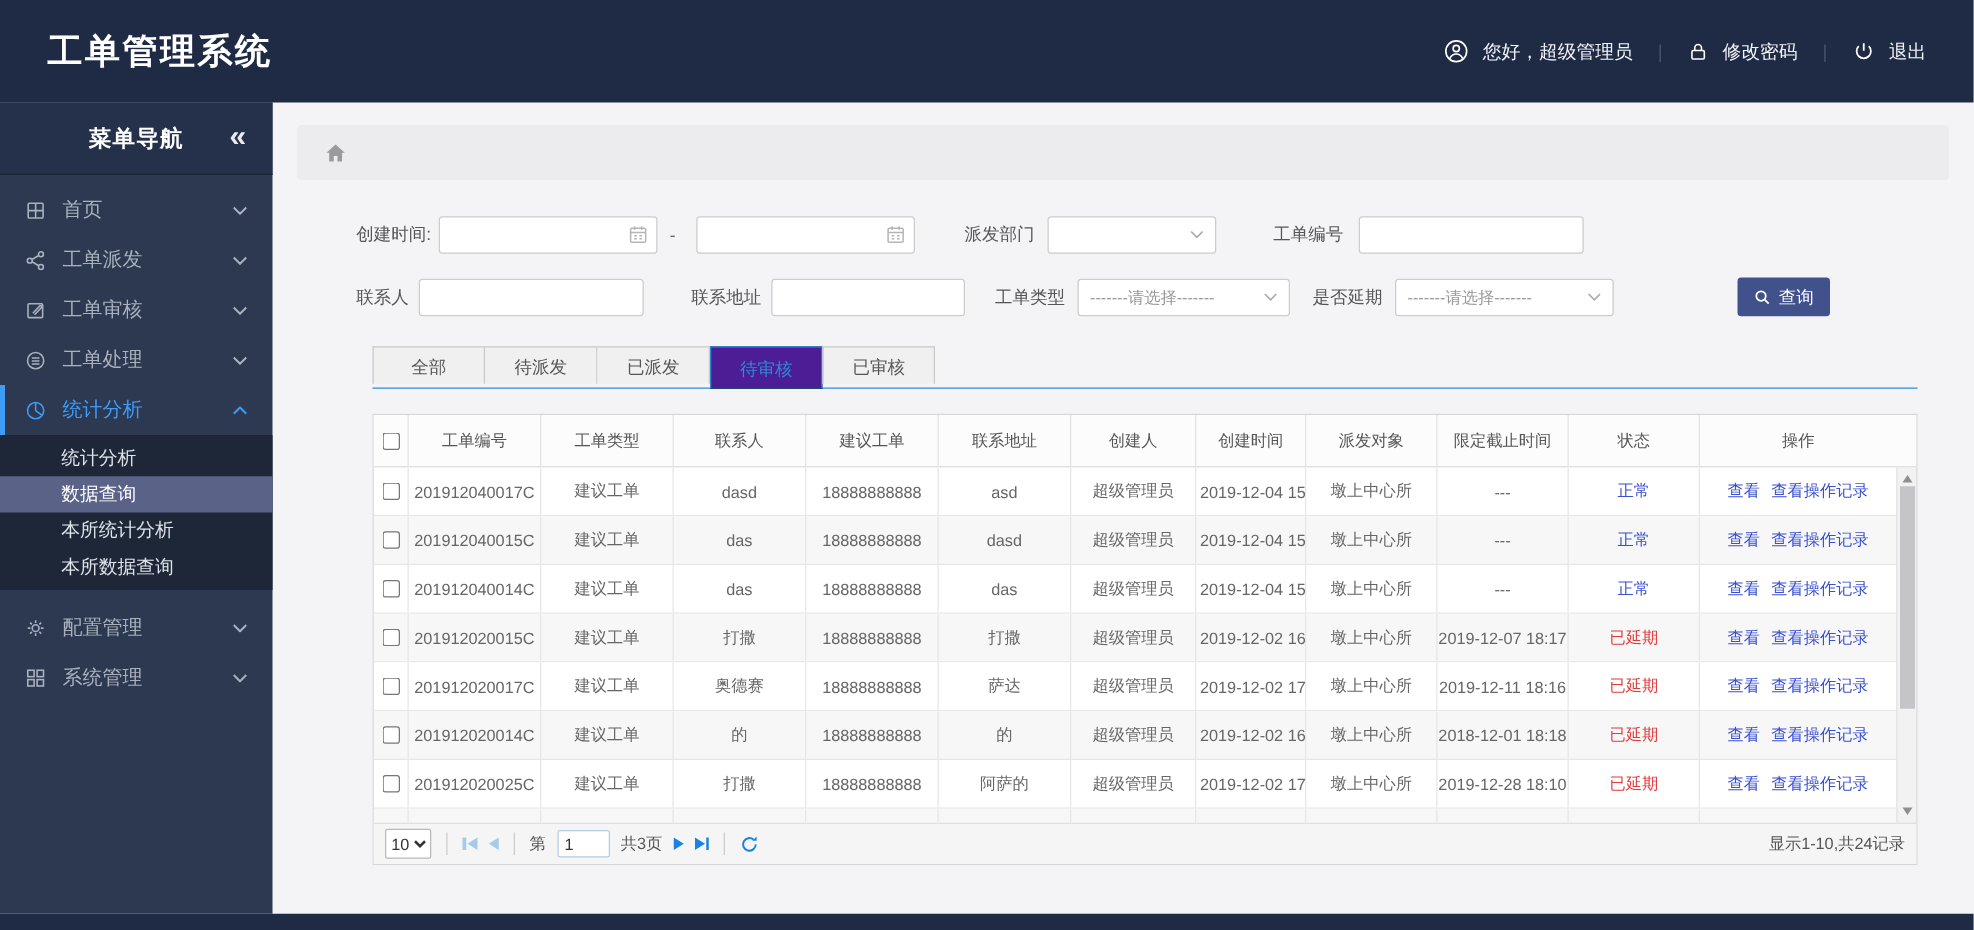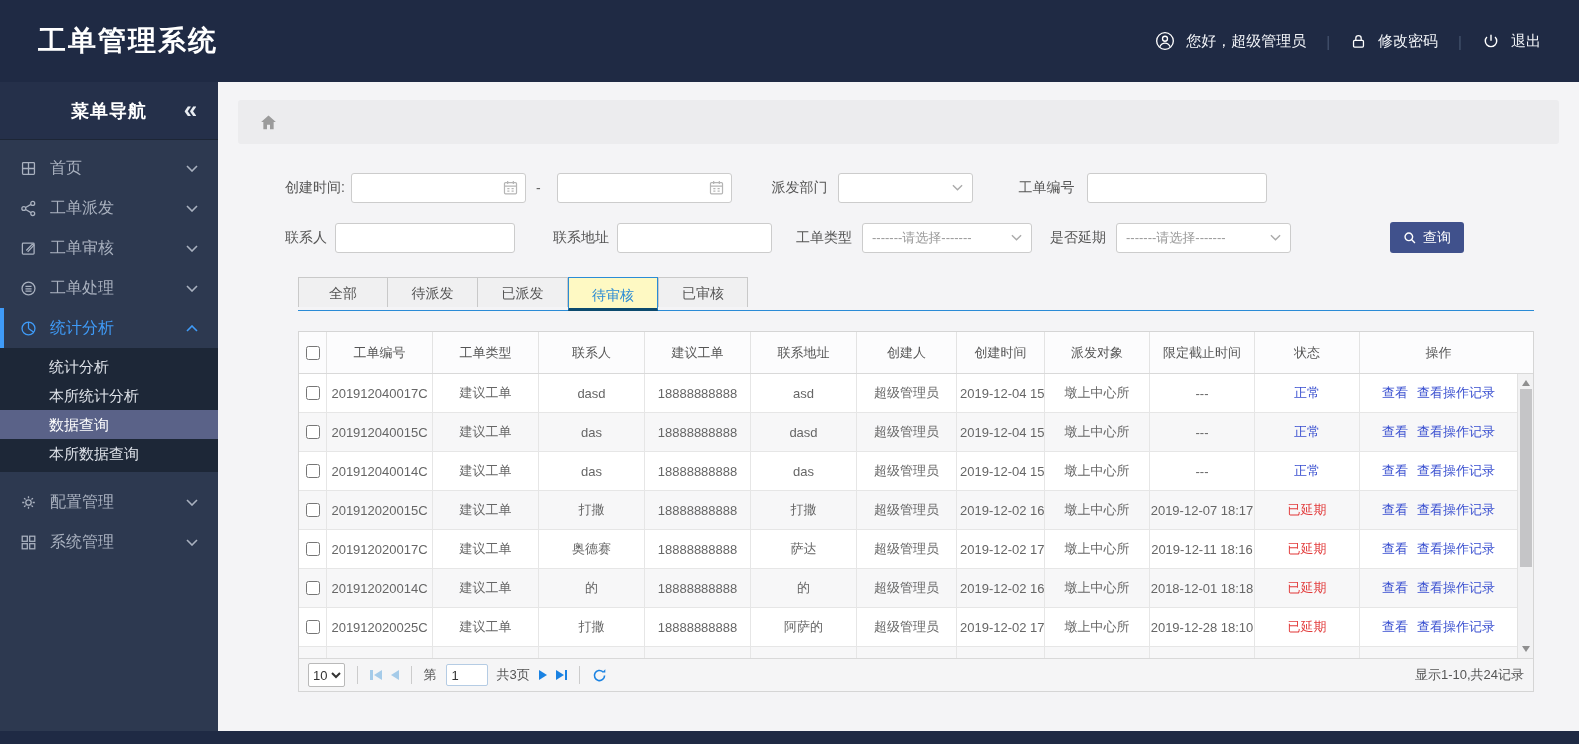--- a/index.html
+++ b/index.html
@@ -61,23 +61,23 @@
     justify-content:center; gap:6px; font-size:14px; cursor:pointer;
     margin-left:auto; margin-right:95px; }
 
   
   .tabs { display:flex; margin:24px 0 0 60px; width:1236px; 
     border-bottom:1px solid var(--accent-tab,#2a8bd6); }
   .tab { width:90px; height:30px; line-height:30px; text-align:center;
     background:#f0f0f1; border:1px solid #c9c9c9; border-bottom:none;
     color:#555; font-size:14px; cursor:pointer; }
   .tab + .tab { border-left:none; }
-  .tab.active { height:34px; line-height:34px; background:#fef9c3;
+  .tab.active { height:34px; line-height:34px; background:#4c1d95;
     border:1px solid var(--accent-tab,#2a8bd6); margin-bottom:-1px;
-    border-bottom:3px solid #0c4a6e; color:var(--accent-tab,#2a8bd6); }
+    border-bottom:1px solid #0c4a6e; color:var(--accent-tab,#2a8bd6); }
   .tab.active + .tab { border-left:1px solid #c9c9c9; }
 
   
   .grid { margin:20px 0 0 60px; width:1236px; background:#fff;
     border:1px solid #d5d5d5; }
   .grid-header { display:flex; height:42px; background:#fcfcfd;
     border-bottom:1px solid #d9d9d9; }
   .gh-cell { display:flex; align-items:center; justify-content:center;
     font-size:13px; color:#555; border-right:1px solid #e3e3e3; }
   .cell { display:flex; align-items:center; justify-content:center;
@@ -240,22 +240,22 @@
         </span>
         <span class="mi-label">统计分析</span>
         <span class="chev chev-up">
           <svg width="12" height="7" viewBox="0 0 12 7">
               <path d="M1 1l5 5 5-5" stroke="currentColor" fill="none" stroke-width="1.6"></path>
             </svg>
         </span>
       </div>
       <div class="submenu">
         <div class="submenu-item">统计分析</div>
+        <div class="submenu-item selected">数据查询</div>
         <div class="submenu-item">本所统计分析</div>
-        <div class="submenu-item selected">数据查询</div>
         <div class="submenu-item">本所数据查询</div>
       </div>
       <div class="menu-gap"></div>
       <div class="menu-item">
         <span class="mi-icon">
           <svg width="17" height="17" viewBox="0 0 20 20" fill="none" stroke="currentColor" stroke-width="1.5">
             <circle cx="10" cy="10" r="3.2"></circle>
             <path d="M10 2.6v2.5M10 14.9v2.5M2.6 10h2.5M14.9 10h2.5M4.8 4.8l1.7 1.7M13.5 13.5l1.7 1.7M15.2 4.8l-1.7 1.7M6.5 13.5l-1.7 1.7"></path>
           </svg>
         </span>

